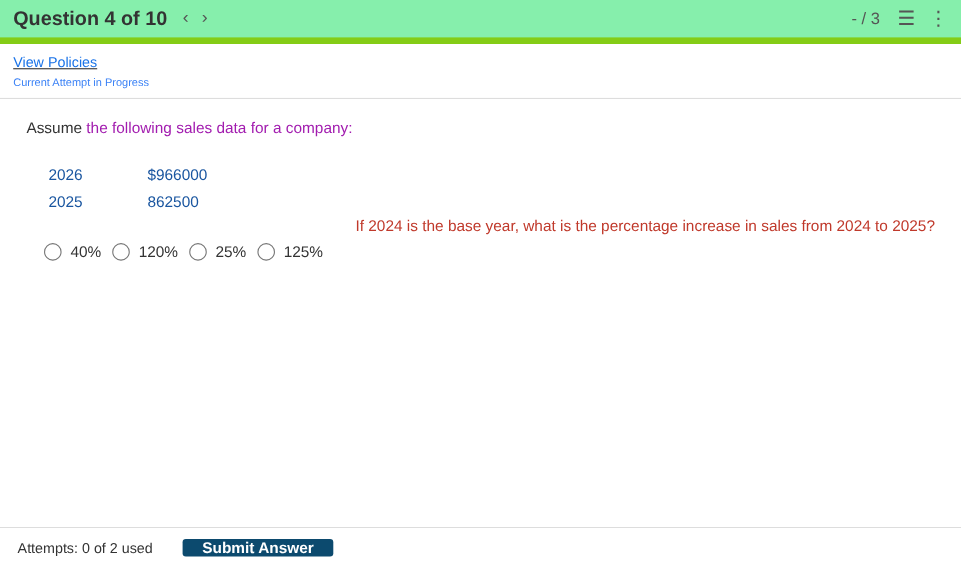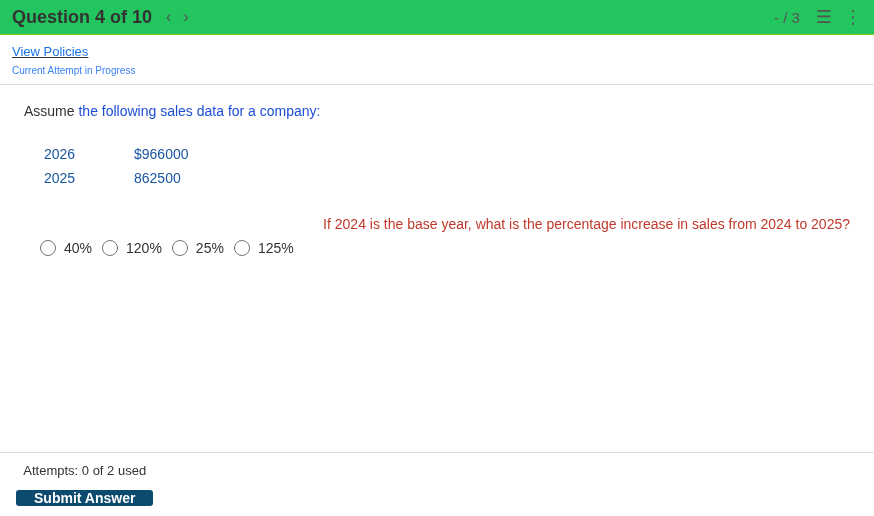--- a/index.html
+++ b/index.html
@@ -10,22 +10,22 @@
       color: #333;
       width: 874px;
       min-height: 516px;
     }
 
     
     .header {
       display: flex;
       align-items: center;
       padding: 6px 12px;
-      border-bottom: 1px solid #84cc16;
-      background: #22c55e;
+      border-bottom: 6px solid #84cc16;
+      background: #86efac;
     }
     .header-title {
       font-size: 18px;
       font-weight: bold;
       color: #333;
       margin-right: 8px;
     }
     .nav-btn {
       background: none;
       border: none;
@@ -82,27 +82,26 @@
     .question-content {
       padding: 16px 24px;
     }
 
     .question-intro {
       font-size: 14px;
       margin-bottom: 20px;
       line-height: 1.5;
     }
     .question-intro .highlight {
-      color: #1d4ed8;
+      color: #a21caf;
     }
 
     
     .sales-table {
       margin-left: 20px;
-      margin-bottom: 24px;
     }
     .sales-row {
       display: flex;
       gap: 40px;
       padding: 4px 0;
       font-size: 14px;
       color: #1a56a0;
     }
     .sales-year {
       width: 50px;
@@ -159,22 +158,21 @@
       border: 1px solid #aaa;
       color: #333;
       padding: 7px 16px;
       font-size: 13px;
       cursor: pointer;
       border-radius: 3px;
     }
     .footer-right {
       display: flex;
       align-items: center;
-      gap: 12px;
-      flex-direction: column;
+      gap: 27px;
     }
     .attempts-text {
       font-size: 13px;
       color: #333;
     }
     .submit-btn {
       background: #0c4a6e;
       color: #fff;
       border: none;
       padding: 0 18px;

